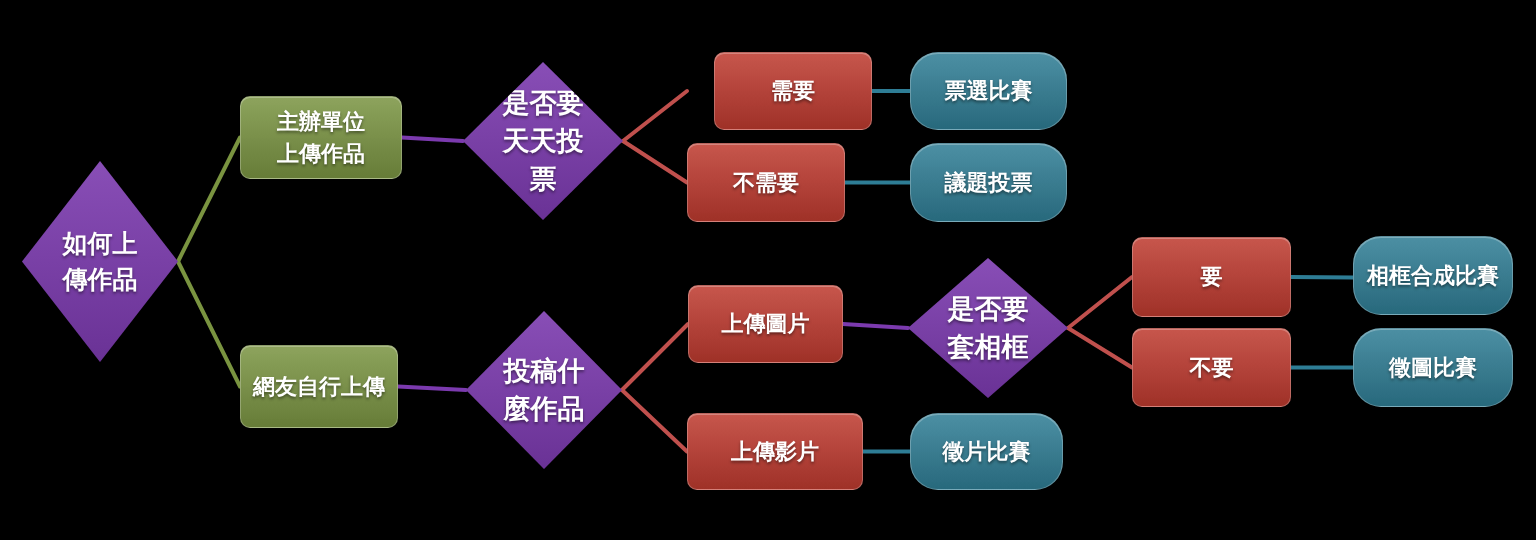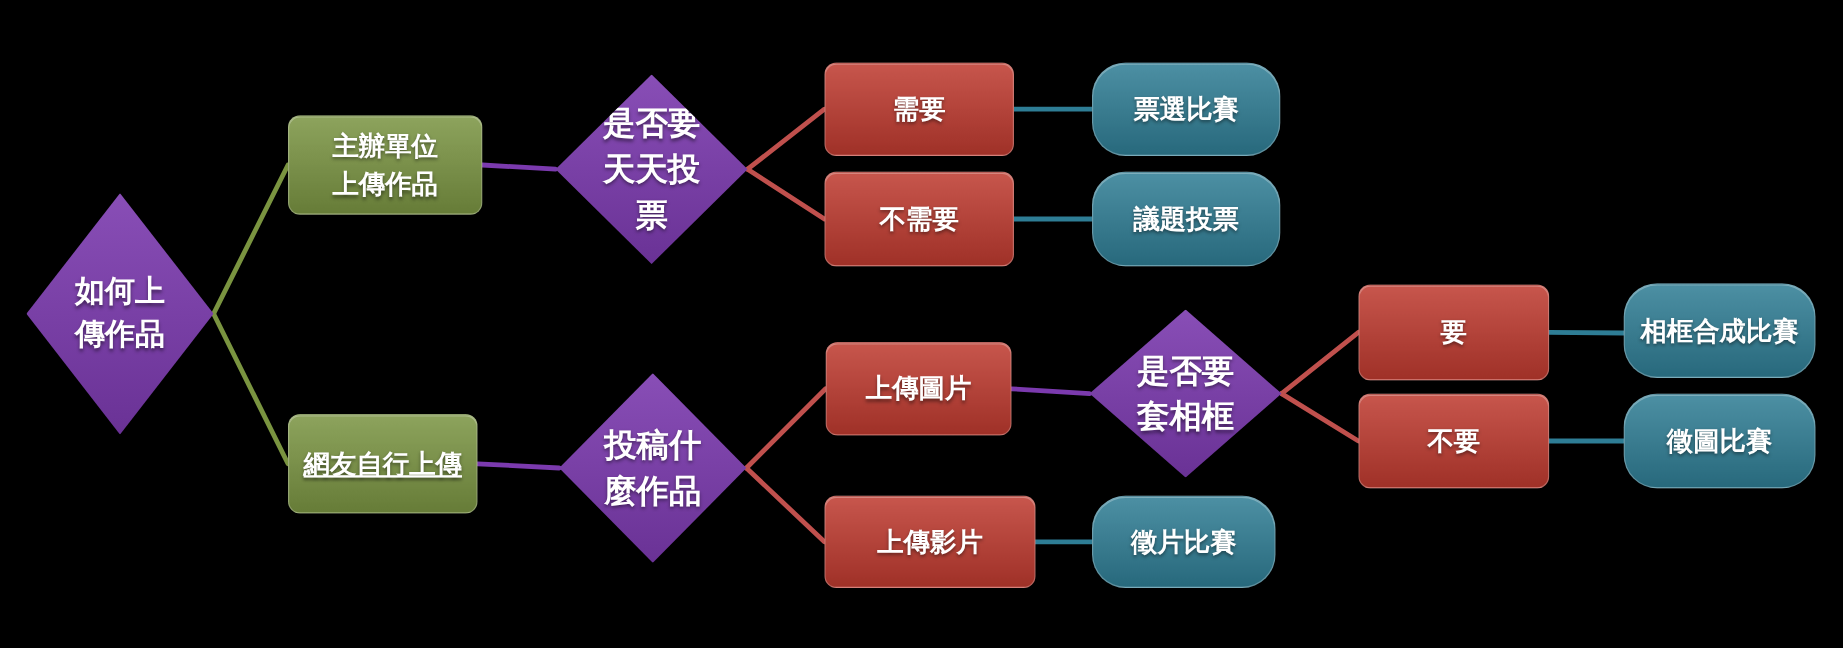--- a/index.html
+++ b/index.html
@@ -81,25 +81,25 @@
       <line x1="1068" y1="328" x2="1132" y2="367.5" class="edge red"></line>
       <line x1="1291" y1="277" x2="1353" y2="277.5" class="edge teal"></line>
       <line x1="1291" y1="367.5" x2="1353" y2="367.5" class="edge teal"></line>
       <line x1="843" y1="451.5" x2="910" y2="451.5" class="edge teal"></line>
     </svg>
 
   <div class="node diamond root" style="left: 22px; top: 161px; width: 156px; height: 201px;">如何上
 傳作品</div>
   <div class="node box green" style="left: 240px; top: 96px; width: 162px; height: 83px;">主辦單位
 上傳作品</div>
-  <div class="node box green" style="left: 240px; top: 345px; width: 158px; height: 83px; text-decoration: underline;">網友自行上傳</div>
+  <div class="node box green" style="left: 240px; top: 345px; width: 158px; height: 83px;">網友自行上傳</div>
   <div class="node diamond" style="left: 463px; top: 62px; width: 160px; height: 158px;">是否要
 天天投
 票</div>
-  <div class="node box red" style="left: 687px; top: 52px; width: 158px; height: 78px;">需要</div>
+  <div class="node box red" style="left: 714px; top: 52px; width: 158px; height: 78px;">需要</div>
   <div class="node box red" style="left: 687px; top: 143px; width: 158px; height: 79px;">不需要</div>
   <div class="node box teal" style="left: 910px; top: 52px; width: 157px; height: 78px;">票選比賽</div>
   <div class="node box teal" style="left: 910px; top: 143px; width: 157px; height: 79px;">議題投票</div>
   <div class="node diamond" style="left: 466px; top: 311px; width: 156px; height: 158px;">投稿什
 麼作品</div>
   <div class="node box red" style="left: 688px; top: 285px; width: 155px; height: 78px;">上傳圖片</div>
   <div class="node box red" style="left: 687px; top: 413px; width: 176px; height: 77px;">上傳影片</div>
   <div class="node diamond" style="left: 908px; top: 258px; width: 160px; height: 140px;">是否要
 套相框</div>
   <div class="node box red" style="left: 1132px; top: 237px; width: 159px; height: 80px;">要</div>

